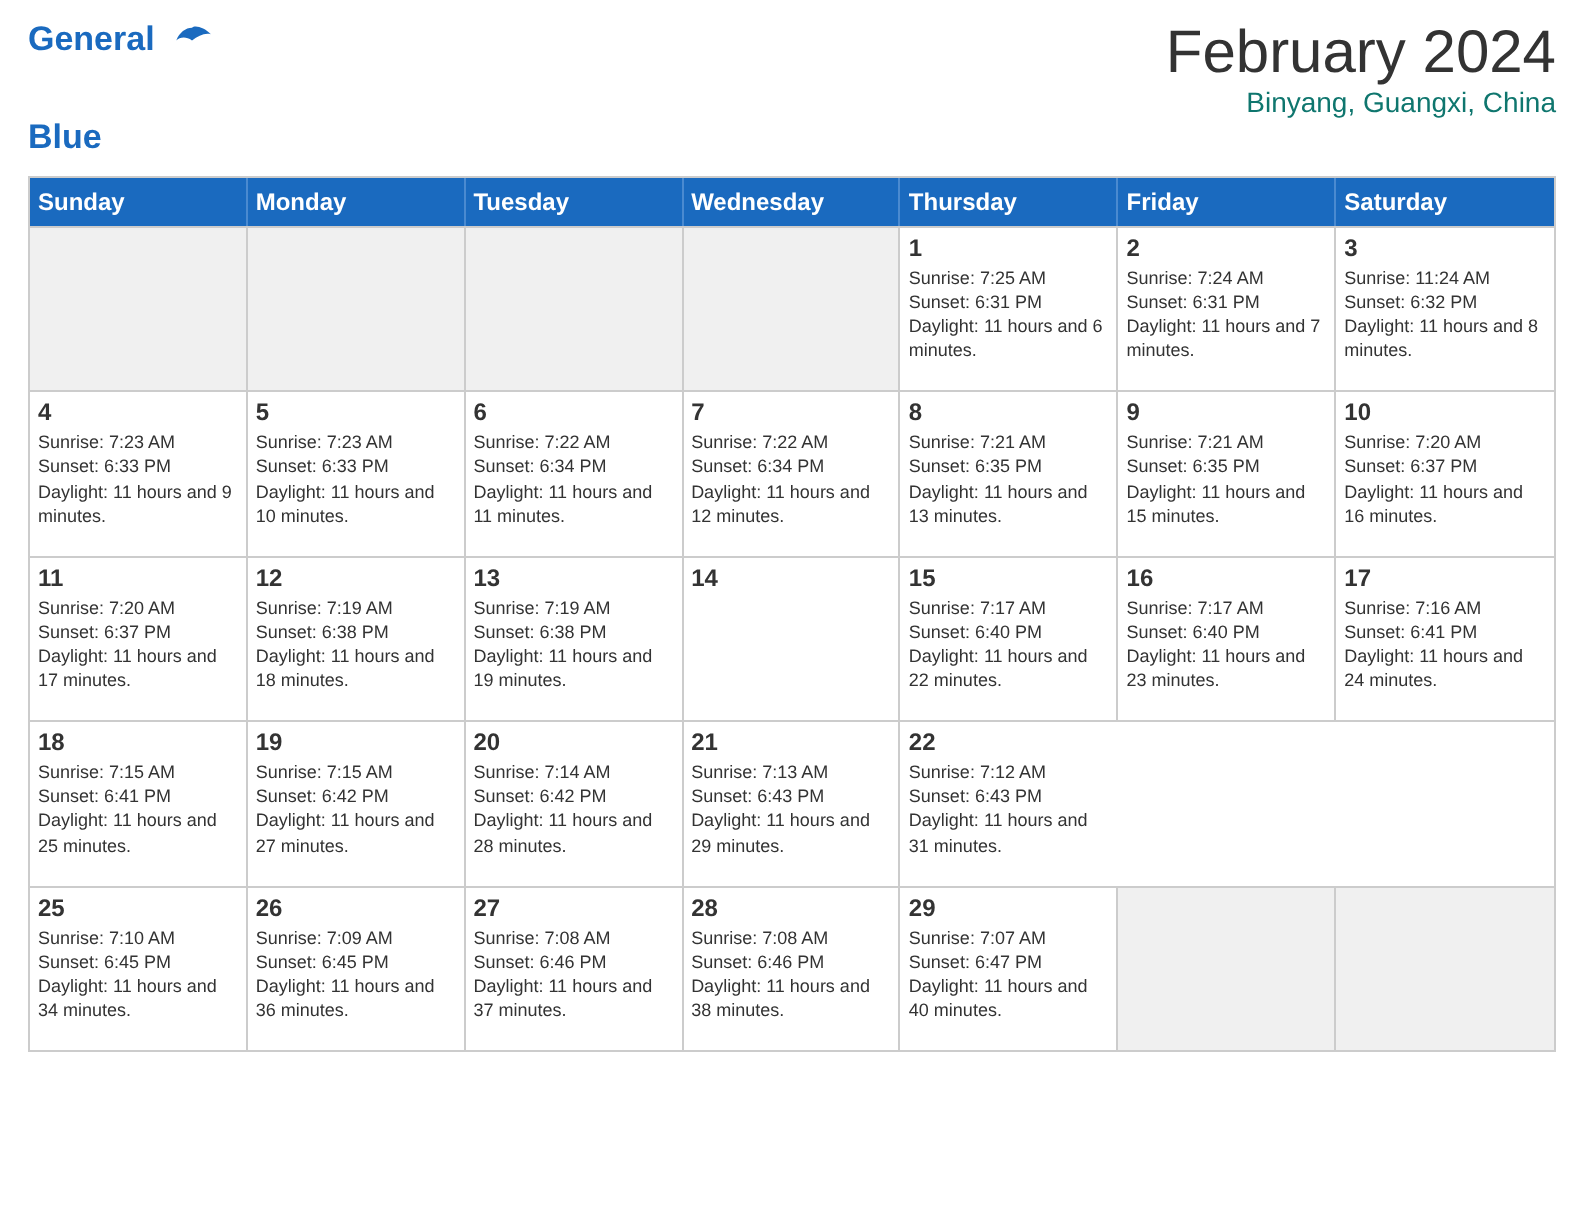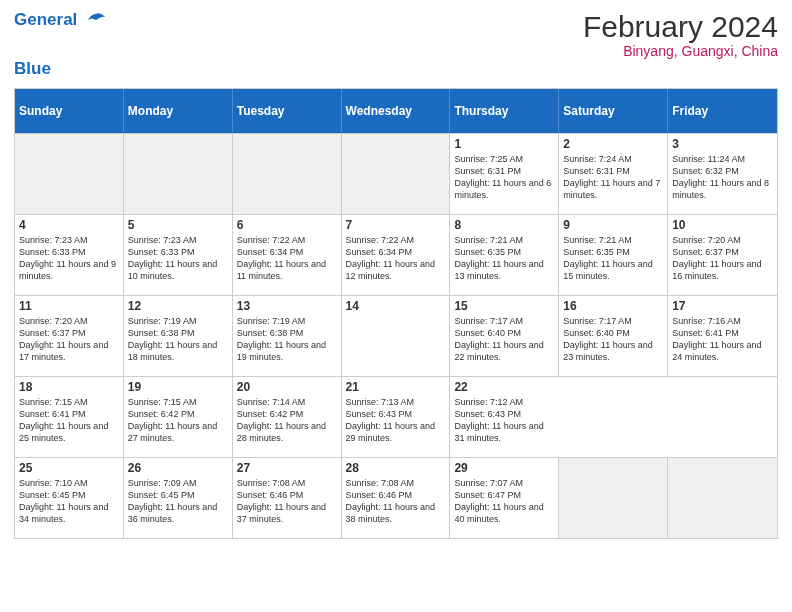--- a/index.html
+++ b/index.html
@@ -37,38 +37,38 @@
     }
     .month-title {
       font-size: 30px;
       font-weight: normal;
       color: #333;
       line-height: 1.1;
       margin-left: 16px;
     }
     .location {
       font-size: 14px;
-      color: #be185d;
+      color: #0f766e;
     }
     .calendar {
       flex: 1;
       display: flex;
       flex-direction: column;
       border: 1px solid #ccc;
     }
     .cal-header-row {
       display: grid;
       grid-template-columns: repeat(7, 1fr);
       background: #1a6abf;
     }
     .cal-header-cell {
       color: #fff;
       font-size: 12px;
       font-weight: bold;
-      padding: 15px 4px;
+      padding: 5px 4px;
       border-right: 1px solid #4a8ad0;
       text-align: left;
     }
     .cal-header-cell:last-child { border-right: none; }
     .cal-body {
       flex: 1;
       display: flex;
       flex-direction: column;
     }
     .cal-week {
@@ -130,22 +130,22 @@
     </div>
   </div>
 
   <div class="calendar">
     <div class="cal-header-row">
     <div class="cal-header-cell">Sunday</div>
         <div class="cal-header-cell">Monday</div>
         <div class="cal-header-cell">Tuesday</div>
         <div class="cal-header-cell">Wednesday</div>
         <div class="cal-header-cell">Thursday</div>
+        <div class="cal-header-cell">Friday</div>
         <div class="cal-header-cell">Saturday</div>
-        <div class="cal-header-cell">Friday</div>
       </div>
     <div class="cal-body">
     <div class="cal-week">
           <div class="cal-cell shaded empty"></div>
           <div class="cal-cell shaded empty"></div>
           <div class="cal-cell shaded empty"></div>
           <div class="cal-cell shaded empty"></div>
           <div class="cal-cell">
             <div class="day-num">1</div>
             <div class="cell-info">Sunrise: 7:25 AM

